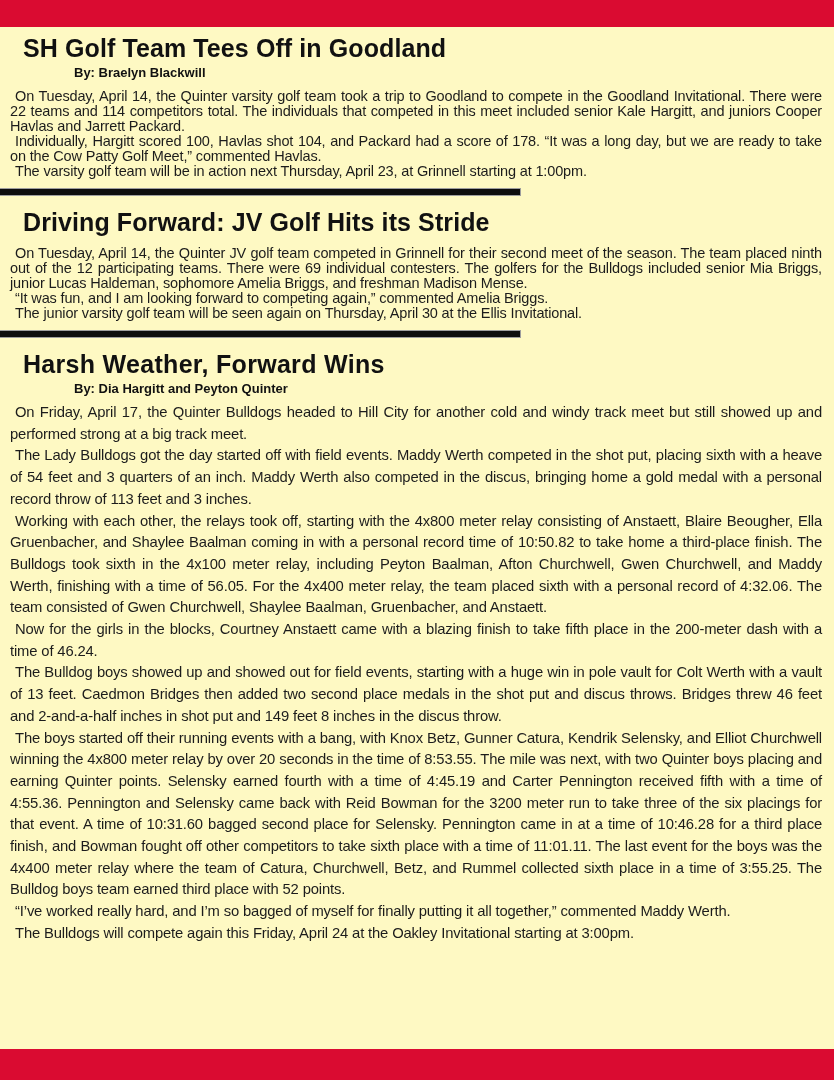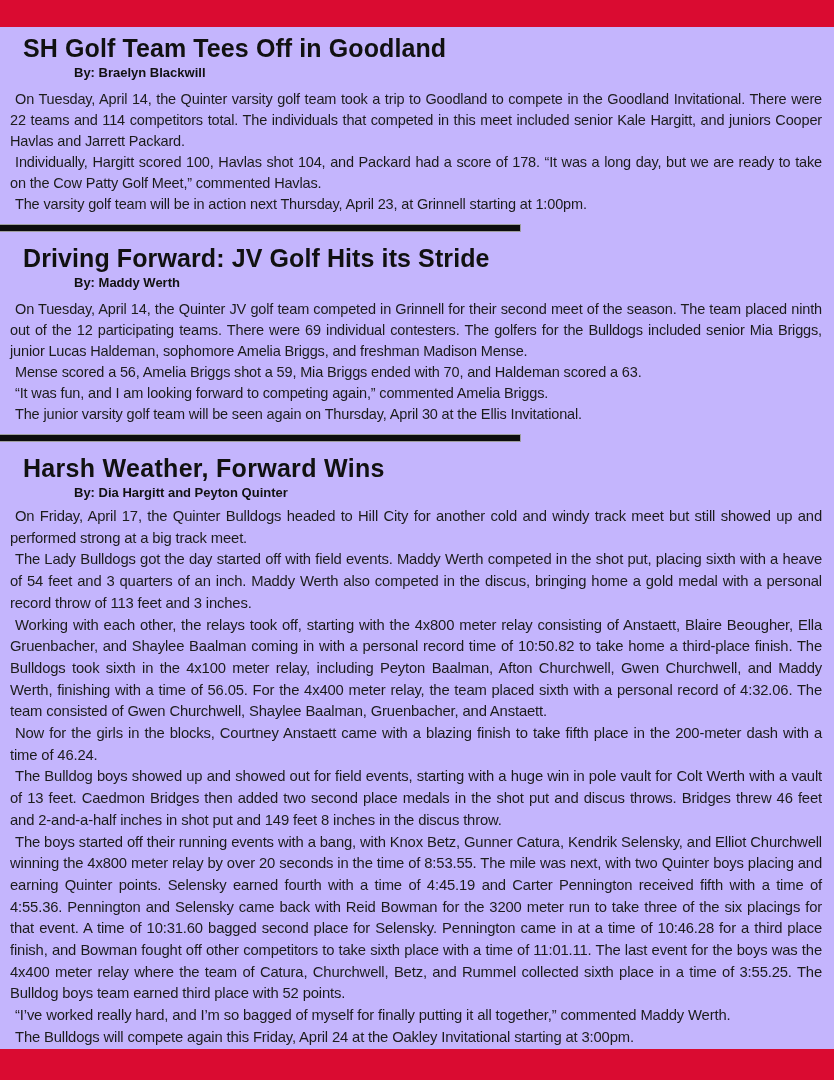--- a/index.html
+++ b/index.html
@@ -1,20 +1,20 @@
 <!DOCTYPE html>
 <html><head>
 <meta charset="utf-8">
 <style>
   html, body { margin: 0; padding: 0; background: #ffffff; }
   .page {
     position: relative;
     width: 834px;
     height: 1080px;
-    background: #c4b5fd;
+    background: #fef9c3;
     overflow: hidden;
     font-family: "Liberation Sans", sans-serif;
     color: #1a1a1a;
   }
   .red-bar {
     width: 834px;
     background: #DA0B31;
   }
   .red-bar.top { height: 27px; }
   .red-bar.bottom {
@@ -40,21 +40,21 @@
     font-weight: 700;
     color: #111111;
     padding-left: 48px;
   }
   .body-text { margin-top: 9px; }
   .body-text p {
     margin: 0;
     text-align: justify;
     text-indent: 5px;
     font-size: 14.5px;
-    line-height: 21px;
+    line-height: 15px;
     letter-spacing: -0.15px;
     color: #1c1c1c;
   }
   .article.third .body-text { margin-top: 6px; }
   .article.third .body-text p {
     font-size: 14.8px;
     line-height: 21.7px;
   }
   .divider {
     width: 520px;
@@ -79,24 +79,22 @@
       <p>On Tuesday, April 14, the Quinter varsity golf team took a trip to Goodland to compete in the Goodland Invitational. There were 22 teams and 114 competitors total. The individuals that competed in this meet included senior Kale Hargitt, and juniors Cooper Havlas and Jarrett Packard.</p>
       <p>Individually, Hargitt scored 100, Havlas shot 104, and Packard had a score of 178. “It was a long day, but we are ready to take on the Cow Patty Golf Meet,” commented Havlas.</p>
       <p>The varsity golf team will be in action next Thursday, April 23, at Grinnell starting at 1:00pm.</p>
     </div>
   </div>
 
   <div class="divider"></div>
 
   <div class="article">
     <h1>Driving Forward: JV Golf Hits its Stride</h1>
-    <div class="byline">By: Maddy Werth</div>
     <div class="body-text">
       <p>On Tuesday, April 14, the Quinter JV golf team competed in Grinnell for their second meet of the season. The team placed ninth out of the 12 participating teams. There were 69 individual contesters. The golfers for the Bulldogs included senior Mia Briggs, junior Lucas Haldeman, sophomore Amelia Briggs, and freshman Madison Mense.</p>
-      <p>Mense scored a 56, Amelia Briggs shot a 59, Mia Briggs ended with 70, and Haldeman scored a 63.</p>
       <p>“It was fun, and I am looking forward to competing again,” commented Amelia Briggs.</p>
       <p>The junior varsity golf team will be seen again on Thursday, April 30 at the Ellis Invitational.</p>
     </div>
   </div>
 
   <div class="divider"></div>
 
   <div class="article third">
     <h1 class="medium">Harsh Weather, Forward Wins</h1>
     <div class="byline">By: Dia Hargitt and Peyton Quinter</div>

